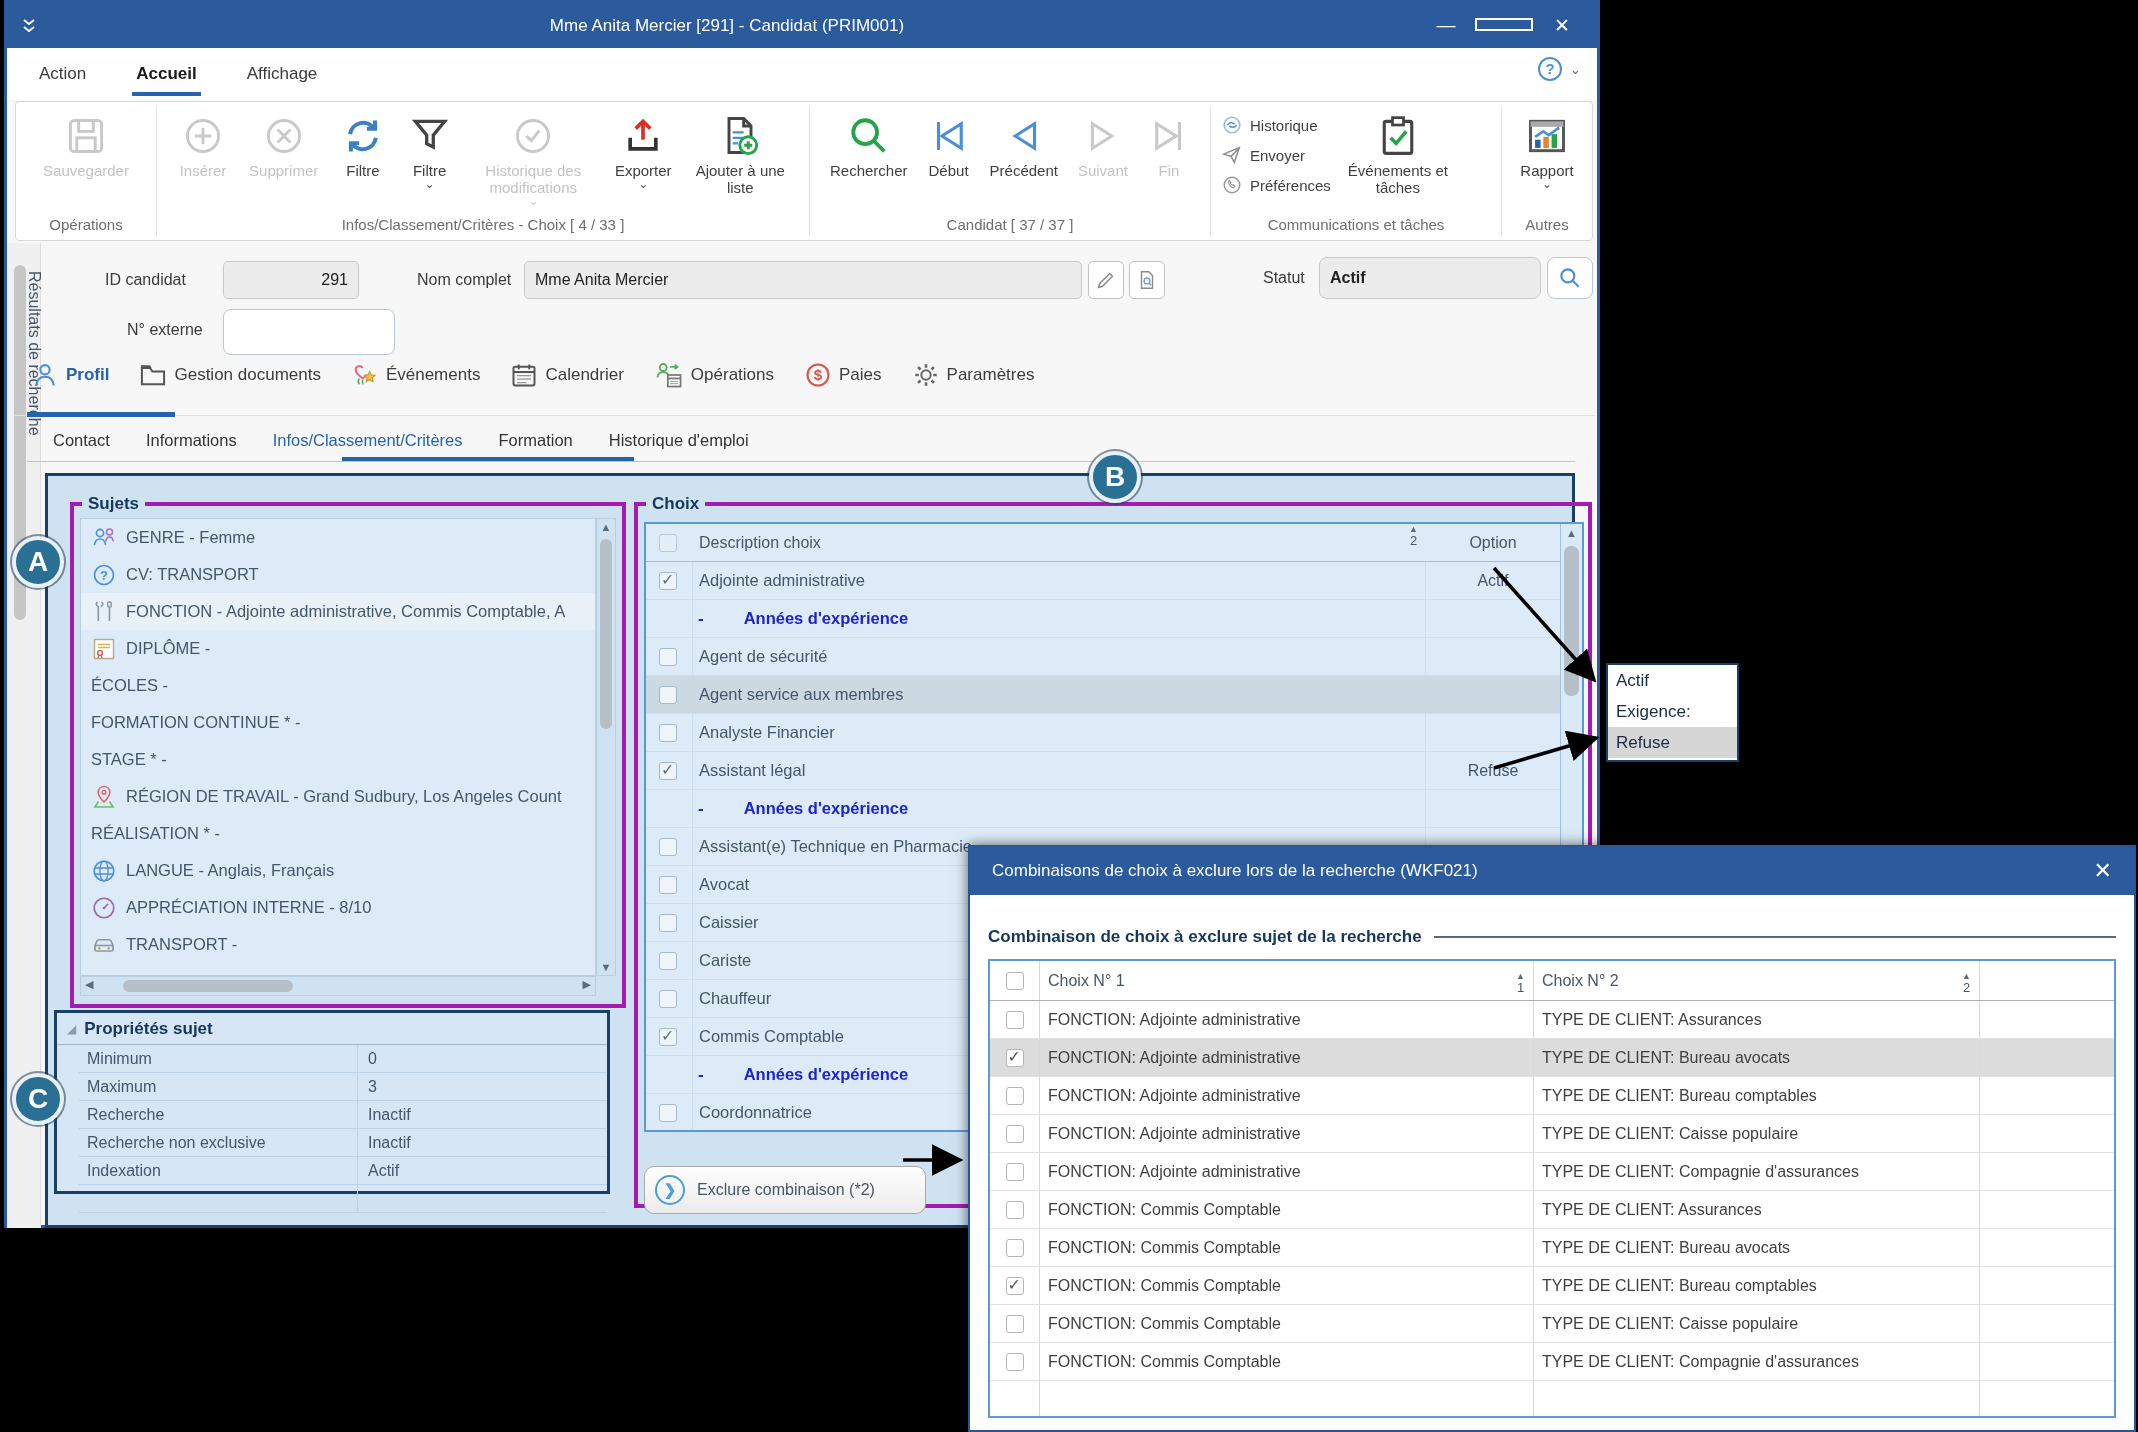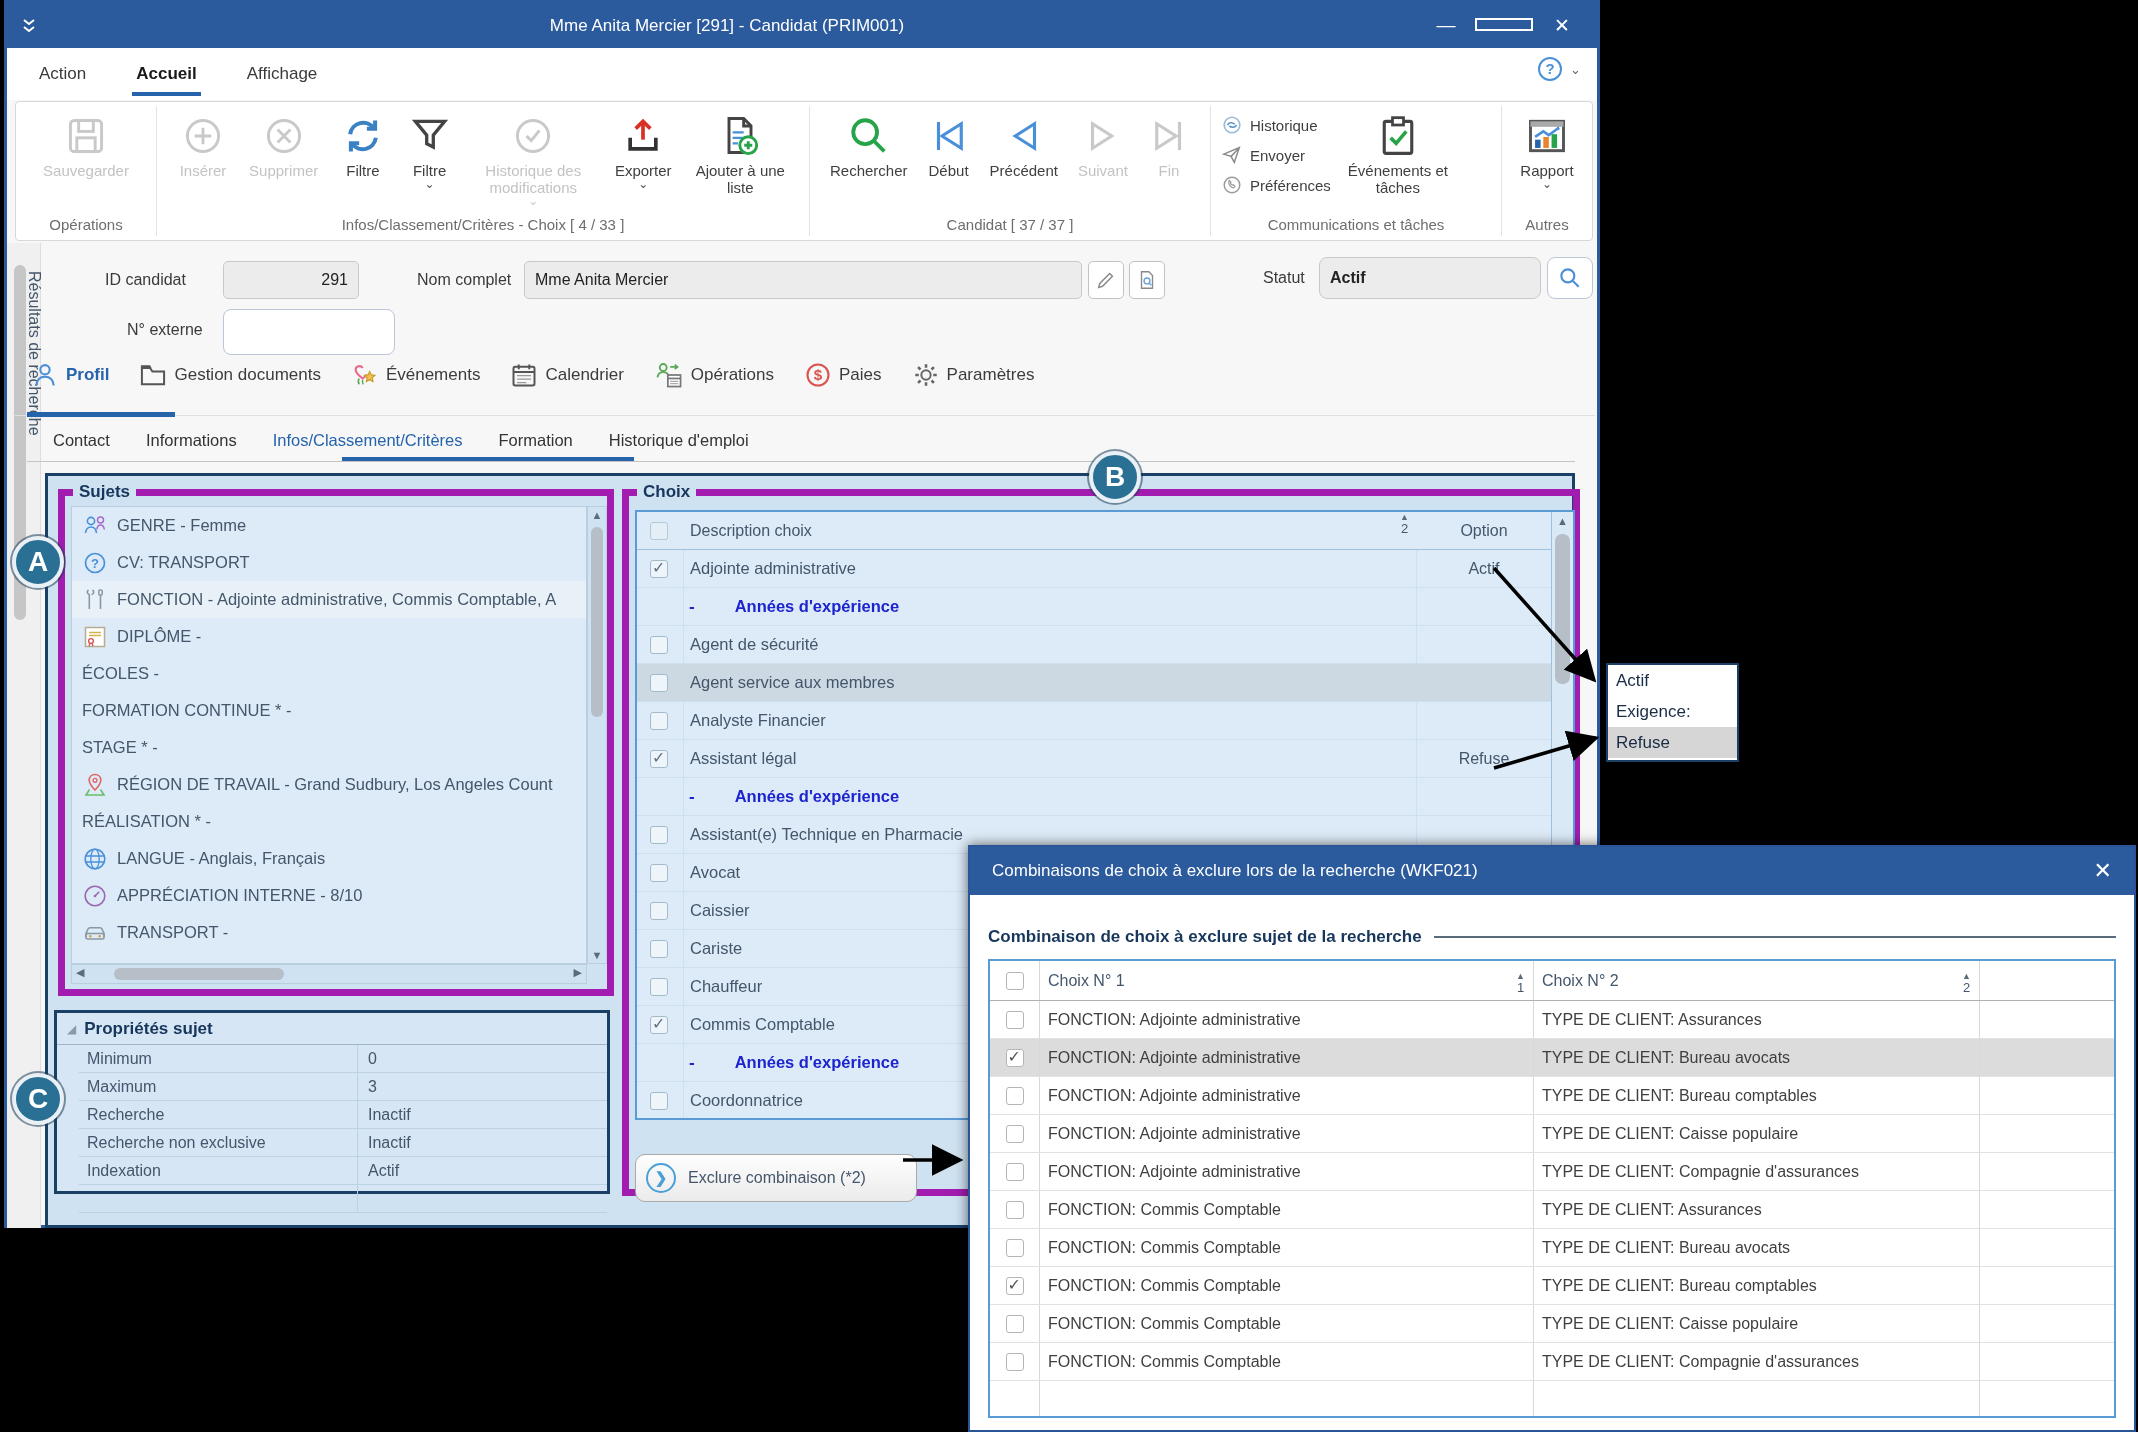--- a/index.html
+++ b/index.html
@@ -65,21 +65,21 @@
   .tabs-line { position:absolute; left:8px; top:412px; width:1580px; height:1px; background:#e0e0e0; }
   .tab-activebar { position:absolute; left:20px; top:409px; width:148px; height:5px; background:#2563ab; }
   .subtabs { position:absolute; left:46px; top:428px; display:flex; gap:36px; font-size:16.5px; color:#333; }
   .subtab.active { color:#2563ab; }
   .subtab-bar { position:absolute; left:335px; top:454px; width:292px; height:4px; background:#2563ab; }
   .subtabs-line { position:absolute; left:20px; top:458px; width:1548px; height:1px; background:#c4c4c4; }
 
   
   .content { position:absolute; left:38px; top:470px; width:1530px; height:755px;
     background:#cfe2f1; border:3px solid #1a4066; }
-  fieldset { position:absolute; border:7px solid #a21caf; margin:4px; padding:0; }
+  fieldset { position:absolute; border:4px solid #a21caf; margin:16px; padding:0; }
   legend { margin-left:8px; padding:0 6px; font-weight:bold; color:#17365c; font-size:17px; }
 
   .fs-sujets { left:6px; top:2px; width:556px; height:514px; }
   .slist { position:absolute; left:6px; top:4px; width:536px; height:478px; }
   .slist ul { position:absolute; left:0; top:0; right:20px; bottom:20px; background:#dcebf7;
     border:1px solid #b9cfe0; list-style:none; overflow:hidden; }
   .slist li { height:37px; display:flex; align-items:center; padding:0 4px 0 10px; font-size:16.5px;
     color:#44566b; white-space:nowrap; overflow:hidden; }
   .slist li.hl { background:#e9f1f8; }
   .slist li svg { margin-right:9px; flex:none; }

